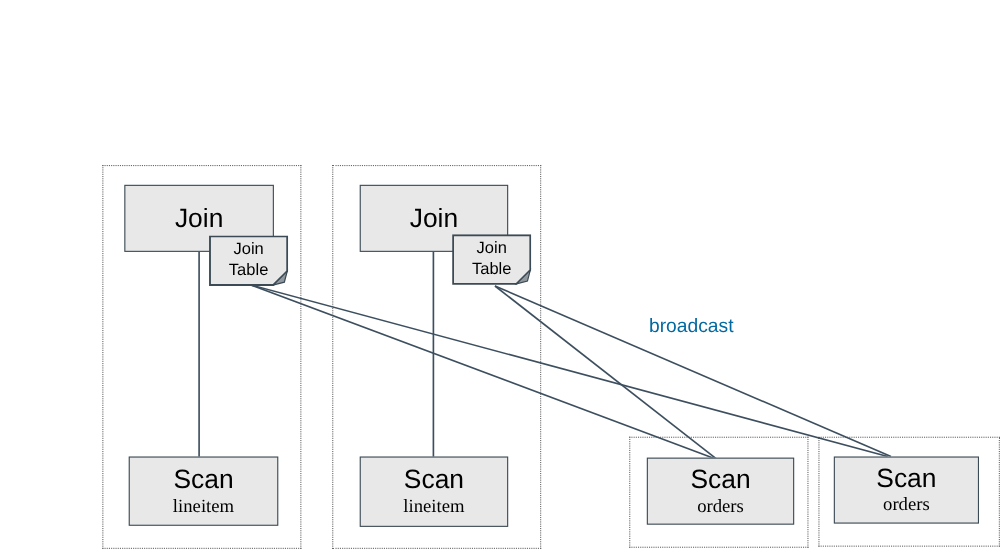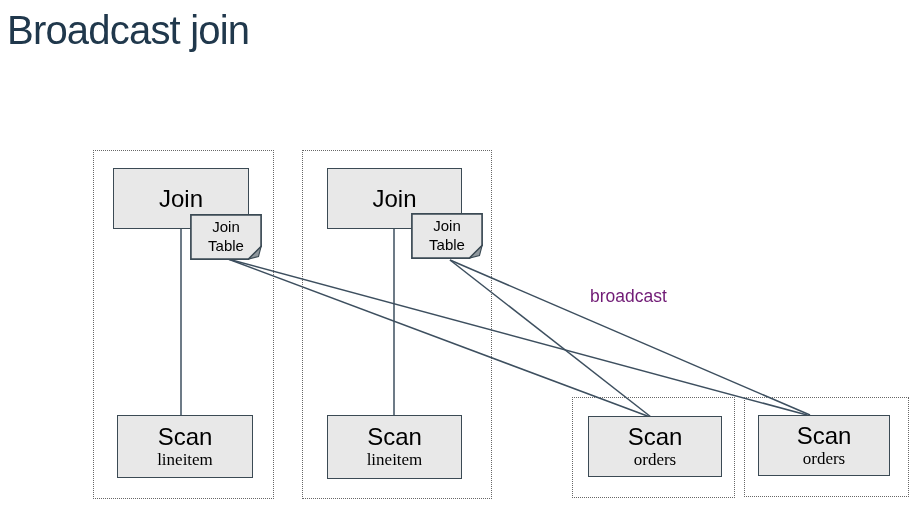--- a/index.html
+++ b/index.html
@@ -83,31 +83,30 @@
     left: 0;
     top: 0;
     z-index: 2;
     pointer-events: none;
   }
   .edge-label {
     position: absolute;
     left: 590px;
     top: 286px;
     font-size: 17.5px;
-    color: #701a75;
+    color: #0369a1;
     z-index: 2;
     white-space: nowrap;
   }
 </style>
 </head>
 <body>
 
 <div id="canvas">
 
-  <div class="page-title">Broadcast join</div>
 
   <div class="fragment" style="left:93px; top:150px; width:179px; height:347px;"></div>
   <div class="fragment" style="left:302px; top:150px; width:188px; height:347px;"></div>
   <div class="fragment" style="left:572px; top:397px; width:161px; height:99px;"></div>
   <div class="fragment" style="left:744px; top:397px; width:163px; height:98px;"></div>
 
   <svg id="connector-layer" width="913" height="506" viewBox="0 0 913 506">
     <g stroke="#3d4f5f" stroke-width="1.5" fill="none">
       <line x1="181" y1="229" x2="181" y2="416"></line>
       <line x1="394" y1="229" x2="394" y2="416"></line>

